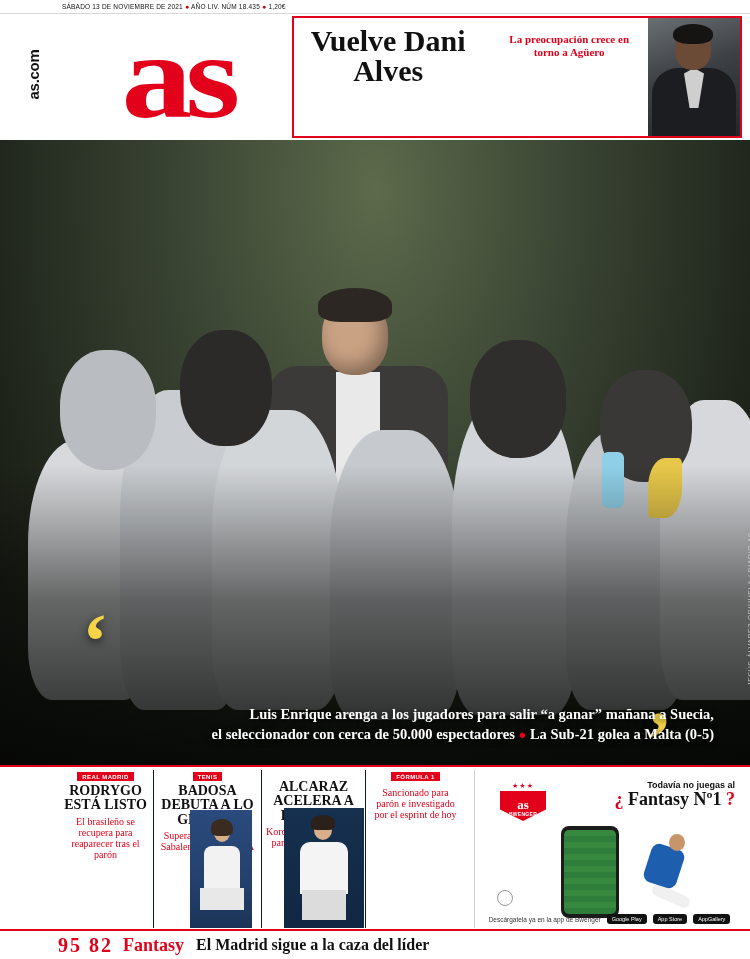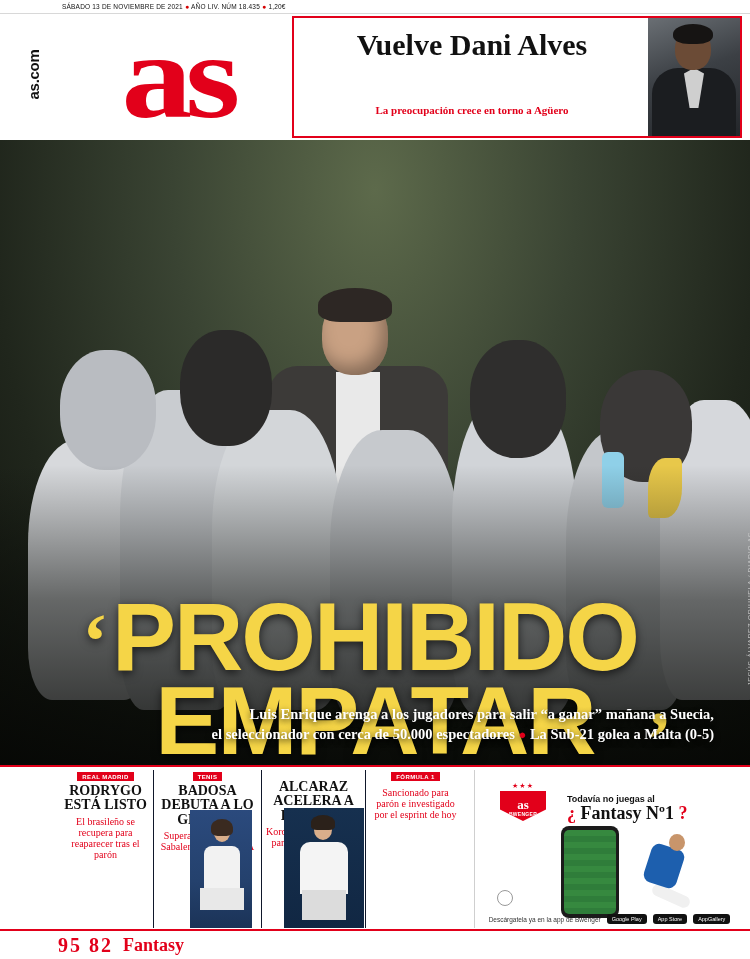--- a/index.html
+++ b/index.html
@@ -57,21 +57,21 @@
 
   
   .promo {
     position: absolute; left: 292px; top: 16px; width: 450px; height: 122px;
     border: 2px solid #e2001a;
     background: #fff;
     display: flex;
   }
   .promo-text {
     flex: 1; padding: 8px 10px 14px 12px;
-    display: flex; flex-direction: column; justify-content: center; gap: 30px;
+    display: flex; flex-direction: row; justify-content: center; gap: 30px;
   }
   .promo-title {
     font-family: "Liberation Serif", serif;
     font-size: 30px; font-weight: bold; color: #111; line-height: 1;
     text-align: center; margin-bottom: 7px;
   }
   .promo-sub {
     font-family: "Liberation Serif", serif;
     font-size: 12.5px; font-weight: bold; color: #111; line-height: 1.25;
     text-align: center;
@@ -260,22 +260,22 @@
     font-size: 8px; font-weight: bold;
     display: flex; align-items: flex-start; justify-content: center;
     padding-top: 3px;
     flex-direction: column; align-items: center;
   }
   .ad-logo .shield .as-mini {
     font-family: "Liberation Serif", serif; font-size: 13px; line-height: 1;
   }
   .ad-logo .shield .bw { font-size: 5px; letter-spacing: .3px; }
   .ad-head {
-    position: absolute; left: 92px; top: 24px; width: 168px;
-    text-align: left;
+    position: absolute; left: 92px; top: 10px; width: 168px;
+    text-align: right;
   }
   .ad-head .l1 { font-size: 9px; color: #111; font-weight: bold; }
   .ad-head .l2 {
     font-family: "Liberation Serif", serif;
     font-size: 18px; font-weight: bold; color: #111; line-height: 1.05;
   }
   .ad-head .q { color: #e2001a; font-weight: bold; }
   .ad-phone {
     position: absolute; left: 86px; top: 56px; width: 58px; height: 92px;
     background: #1b1b1b; border-radius: 8px; padding: 4px 3px;
@@ -380,24 +380,20 @@
     <div class="hud" style="left:180px; top:190px; width:92px;  height:116px; background:#2b2a29; border-radius:46%;"></div>
     <div class="hud" style="left:470px; top:200px; width:96px;  height:118px; background:#2f2e2d; border-radius:46%;"></div>
     <div class="hud" style="left:600px; top:230px; width:92px;  height:112px; background:#3a3837; border-radius:46%;"></div>
     <div class="hud" style="left:602px; top:312px; width:22px;  height:56px;  background:#8fd0e8; border-radius:6px;"></div>
     <div class="hud" style="left:648px; top:318px; width:34px;  height:60px;  background:#e8c84a; border-radius:50% 10% 50% 10%;"></div>
 
     <div class="dark-bottom"></div>
 
     <div class="quote-open">‘</div>
     <div class="quote-close">’</div>
-    <div class="headline-wrap">
-      <div class="headline">PROHIBIDO</div>
-      <div class="headline l2">EMPATAR</div>
-    </div>
 
     <div class="watermark">JESÚS ÁLVAREZ ORIHUELA / DIARIO AS</div>
   </div>
 
   <div class="deck">
     <div class="line">Luis Enrique arenga a los jugadores para salir “a ganar” mañana a Suecia,</div>
     <div class="line">
       <span>el seleccionador con cerca de 50.000 espectadores</span>
       <span class="bullet">●</span>
       <span>La Sub-21 golea a Malta (0-5)</span>
@@ -476,16 +472,17 @@
         <span class="store">AppGallery</span>
       </div>
     </div>
 
     <div class="euro">
       <div class="scores">
         <span>95</span>
         <span>82</span>
       </div>
       <div class="comp">Fantasy</div>
+      <div class="txt">El Madrid sigue a la caza del líder</div>
     </div>
 
   </div>
 </div>
 
 </body></html>

